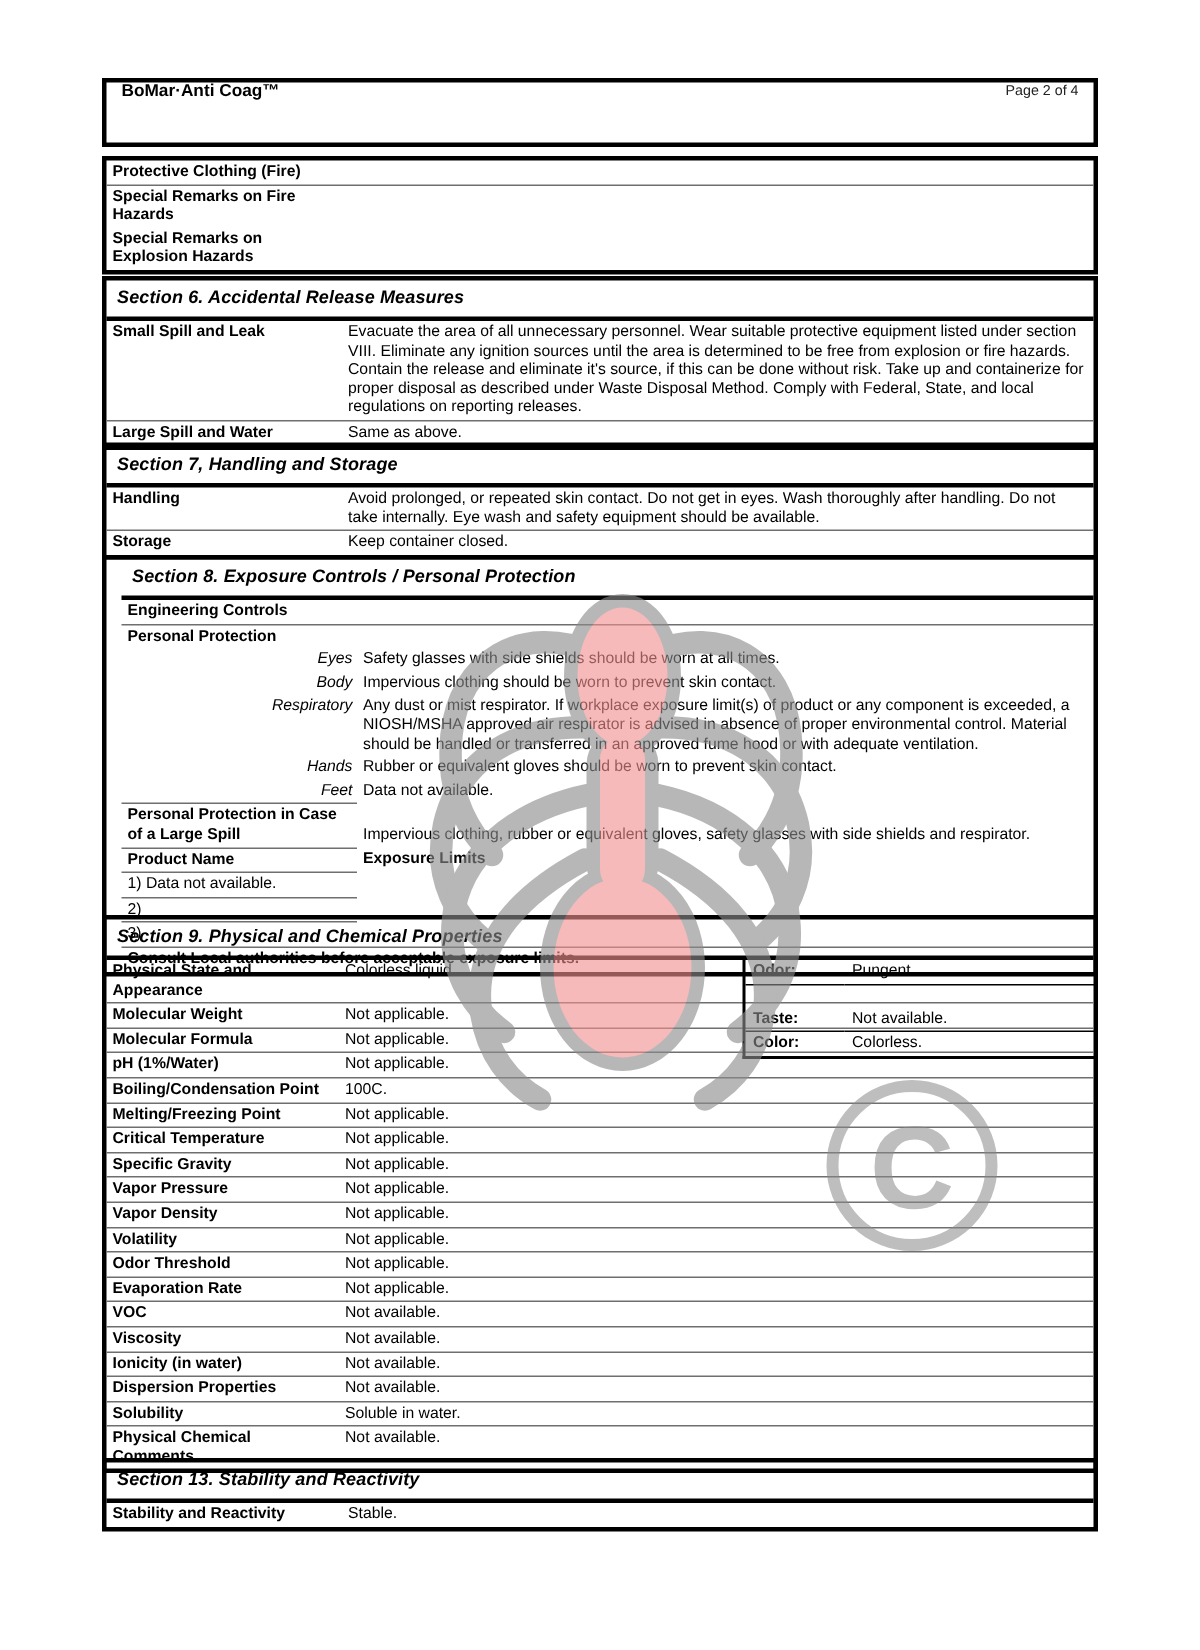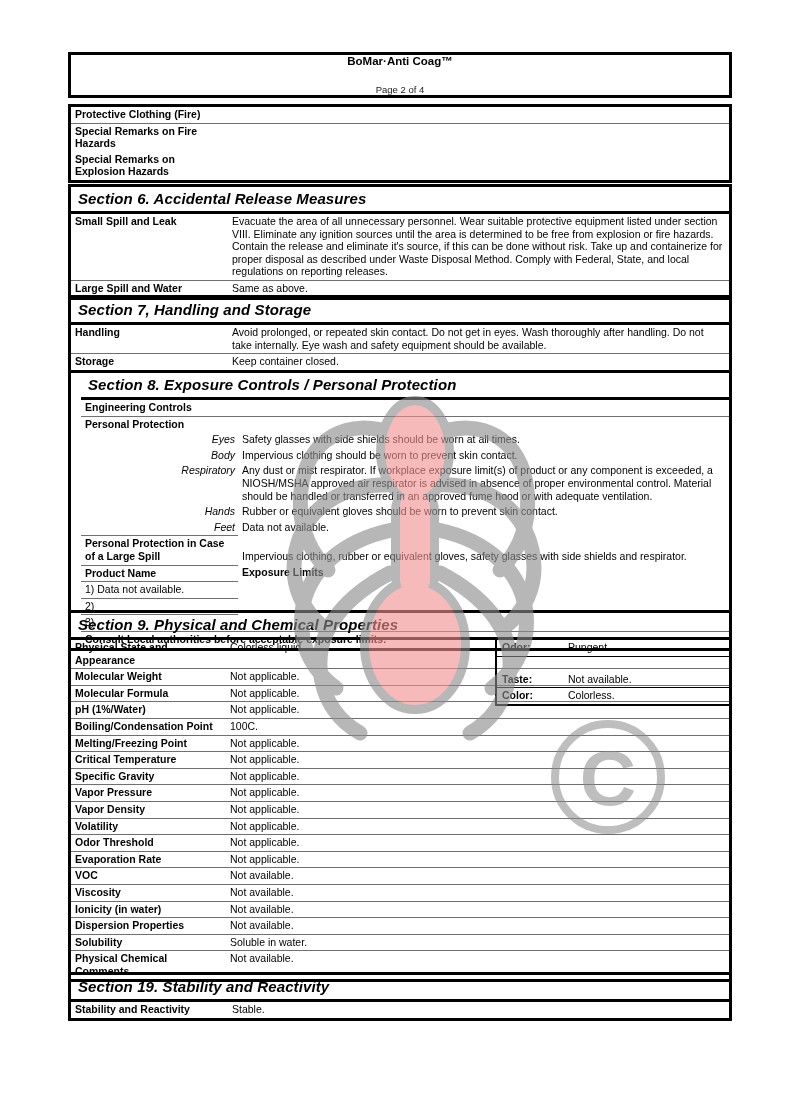--- a/index.html
+++ b/index.html
@@ -66,41 +66,40 @@
     border-top: 1px solid #8a8a8a;
     font-weight: normal;
   }
   tr.rule > td { border-top: 1px solid #6f6f6f; }
   .noline { border-top: 0 !important; }
 
   
   .sec-head {
     font-style: italic;
     font-weight: bold;
-    font-size: 15px;
+    font-size: 12px;
     letter-spacing: .1px;
     padding: 3px 4px 4px 7px;
     border-bottom: 3px solid #000;
     line-height: 17px;
   }
 
   
   .hdr {
     position: absolute;
     left: 68px; top: 52px; width: 664px; height: 46px;
     border: 3px solid #000;
     box-sizing: border-box;
   }
   .hdr-inner {
     display: flex;
-    align-items: center;
+    align-items: flex-start;
     justify-content: space-between;
     height: 100%;
     padding: 0 10px 0 10px;
-    flex-direction: column;
   }
   .hdr-title { font-weight: bold; font-size: 11.5px; }
   .hdr-page  { font-size: 9.5px; color: #222; }
 
   .sub-lbl {
     font-weight: normal;
     font-style: italic;
     text-align: right;
     padding-right: 5px;
     font-size: 10.5px;
@@ -344,21 +343,21 @@
               <td class="k">Color:</td>
               <td>Colorless.</td>
             </tr>
           </tbody>
             </table>
         </div>
       </div>
     </div>
 
     <div class="block" style="left:68px; top:972px; width:664px;">
-      <div class="sec-head">Section 19. Stability and Reactivity</div>
+      <div class="sec-head">Section 13. Stability and Reactivity</div>
       <table class="t">
         <tbody>
             <tr>
           <td class="lbl" style="width:150px;">Stability and Reactivity</td>
           <td class="val">Stable.</td>
         </tr>
       </tbody>
         </table>
     </div>
 

